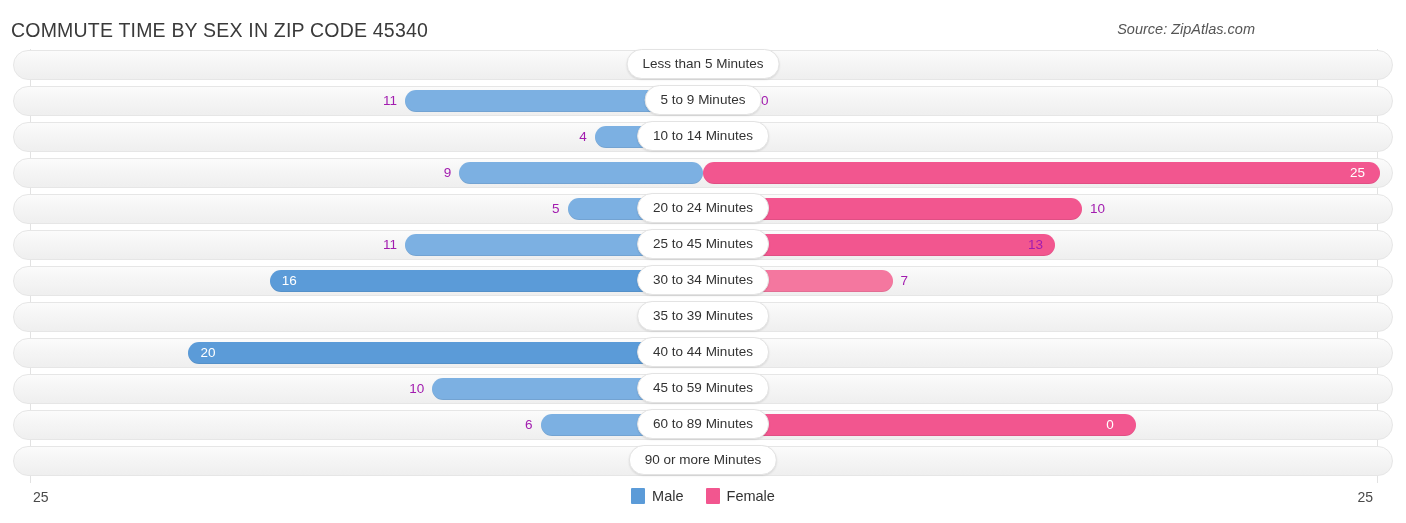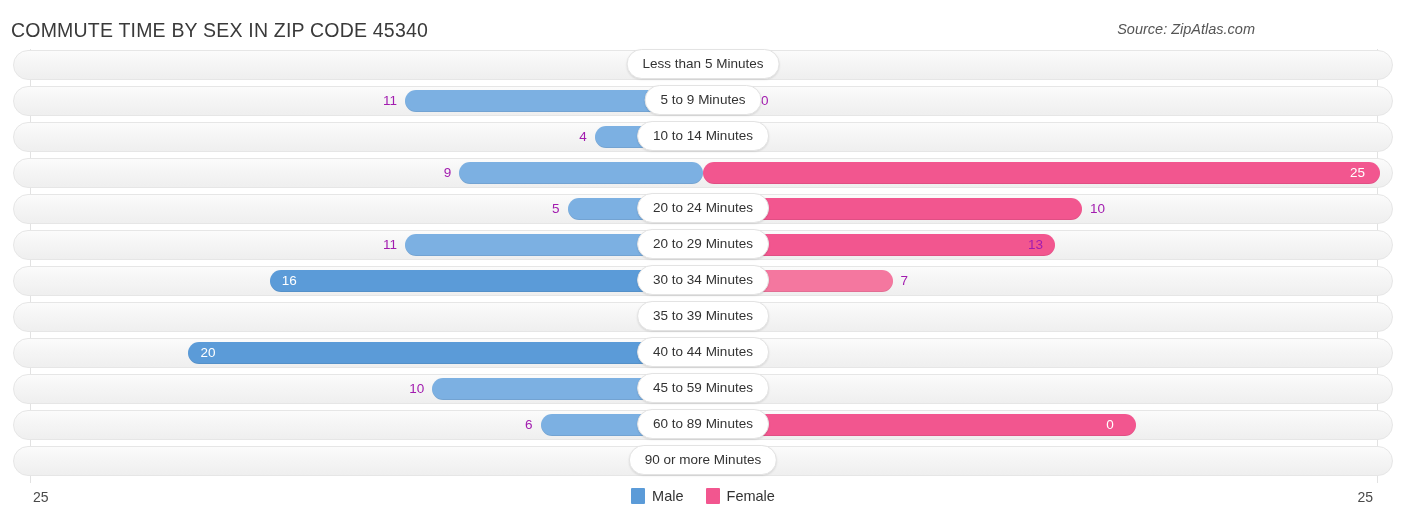--- a/index.html
+++ b/index.html
@@ -226,21 +226,21 @@
         <div class="bar bar-female strong" style="width: 379.12px;"></div>
         <div class="val val-out val-female-out" style="left: 1090.12px;">10</div>
         <div class="pill" style="left: 703px;">20 to 24 Minutes</div>
       </div>
       <div class="row" style="top: 180px;">
         <div class="track"></div>
         <div class="bar bar-male" style="width: 297.88px;"></div>
         <div class="val val-out val-male-out" style="right: 1008.88px;">11</div>
         <div class="bar bar-female strong" style="width: 352.04px;"></div>
         <div class="val val-out val-female-out" style="left: 1000px; margin-left: 28px;">13</div>
-        <div class="pill" style="left: 703px;">20 to 29 Minutes</div>
+        <div class="pill" style="left: 703px;">25 to 45 Minutes</div>
       </div>
       <div class="row" style="top: 216px;">
         <div class="track"></div>
         <div class="bar bar-male strong" style="width: 433.28px;"></div>
         <div class="val val-in" style="left: 281.72px;">16</div>
         <div class="bar bar-female" style="width: 189.56px;"></div>
         <div class="val val-out val-female-out" style="left: 900.56px;">7</div>
         <div class="pill" style="left: 703px;">30 to 34 Minutes</div>
       </div>
       <div class="row" style="top: 252px;">

